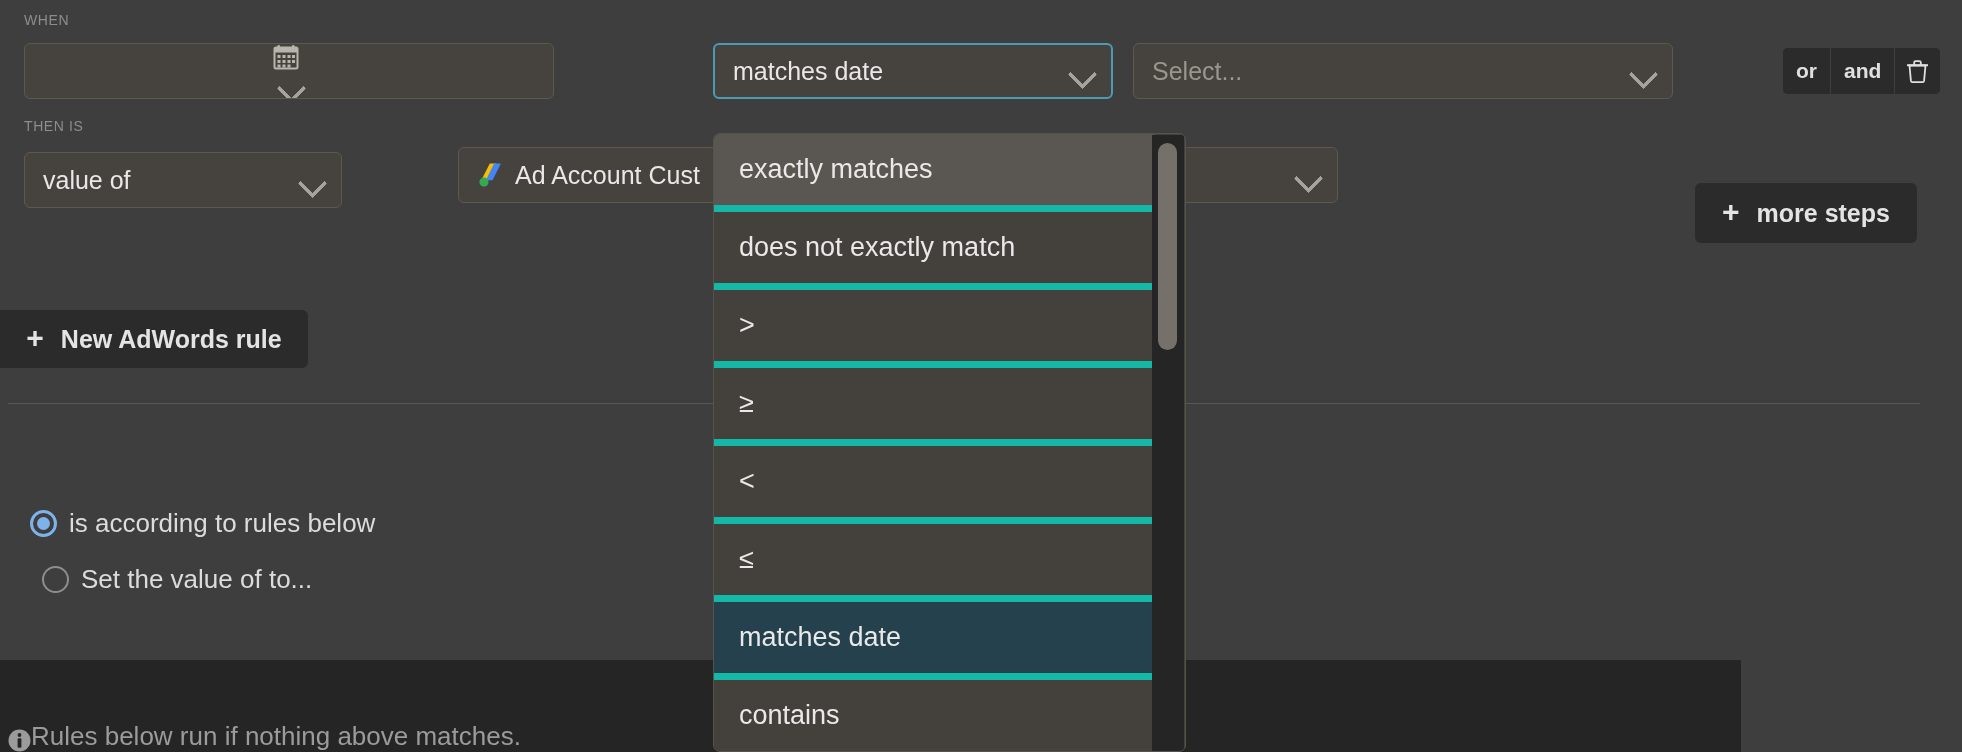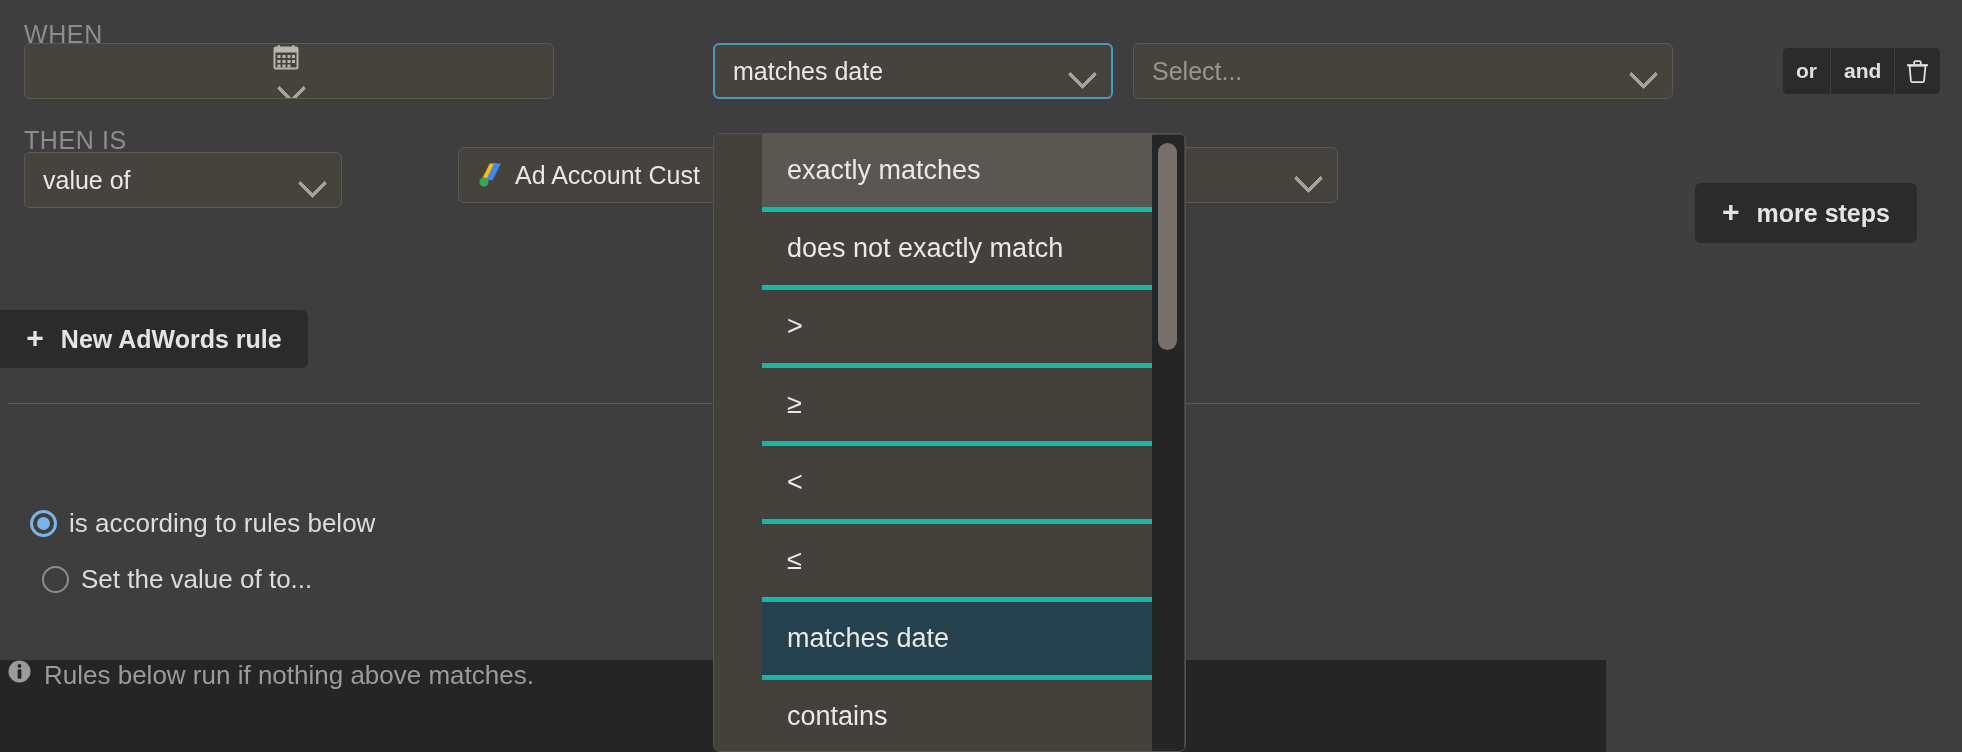--- a/index.html
+++ b/index.html
@@ -6,26 +6,25 @@
   html, body {
     width: 1962px; height: 752px;
     background: #3e3e3e;
     font-family: "Liberation Sans", sans-serif;
     overflow: hidden;
   }
   #root { position: relative; width: 1962px; height: 752px; }
 
   .section-label {
     position: absolute;
-    font-size: 25px;
+    font-size: 14px;
     letter-spacing: 0.6px;
     color: #8d8d8d;
     text-transform: uppercase;
     font-weight: 400;
-    margin-top: 8px;
   }
 
   
   .field {
     position: absolute;
     height: 56px;
     background: #46433e;
     border: 1px solid #5d5951;
     border-radius: 6px;
     display: flex;
@@ -160,26 +159,26 @@
   }
   .radio-label {
     font-size: 26px;
     color: #dcdcdc;
   }
 
   
   .bottom-bar {
     position: absolute;
     left: 0; bottom: 0;
-    width: 1606px; height: 92px;
+    width: 1741px; height: 92px;
     background: #252525;
     display: flex;
-    align-items: flex-start;
+    align-items: flex-end;
     padding-left: 8px;
-    gap: 13px;
+    gap: 0;
   }
   .info-icon {
     width: 23px; height: 23px;
     flex: 0 0 23px;
   }
   .bottom-text {
     font-size: 26px;
     color: #9b9b9b;
   }
 
@@ -201,24 +200,23 @@
     width: 441px;
   }
   .dd-item {
     height: 78px;
     display: flex;
     align-items: center;
     padding-left: 25px;
     font-size: 27px;
     color: #e9e9e9;
     background: #44413c;
-    border-bottom: 5px solid #14b8a6;
+    border-bottom: 7px solid #14b8a6;
     cursor: pointer;
     white-space: nowrap;
-    margin-left: 48px;
   }
   .dd-item.hover { background: #5a5651; }
   .dd-item.selected { background: #24414d; }
 
   .dd-scroll-track {
     position: absolute;
     right: 1px; top: 1px;
     width: 32px;
     height: 617px;
     background: #252525;

